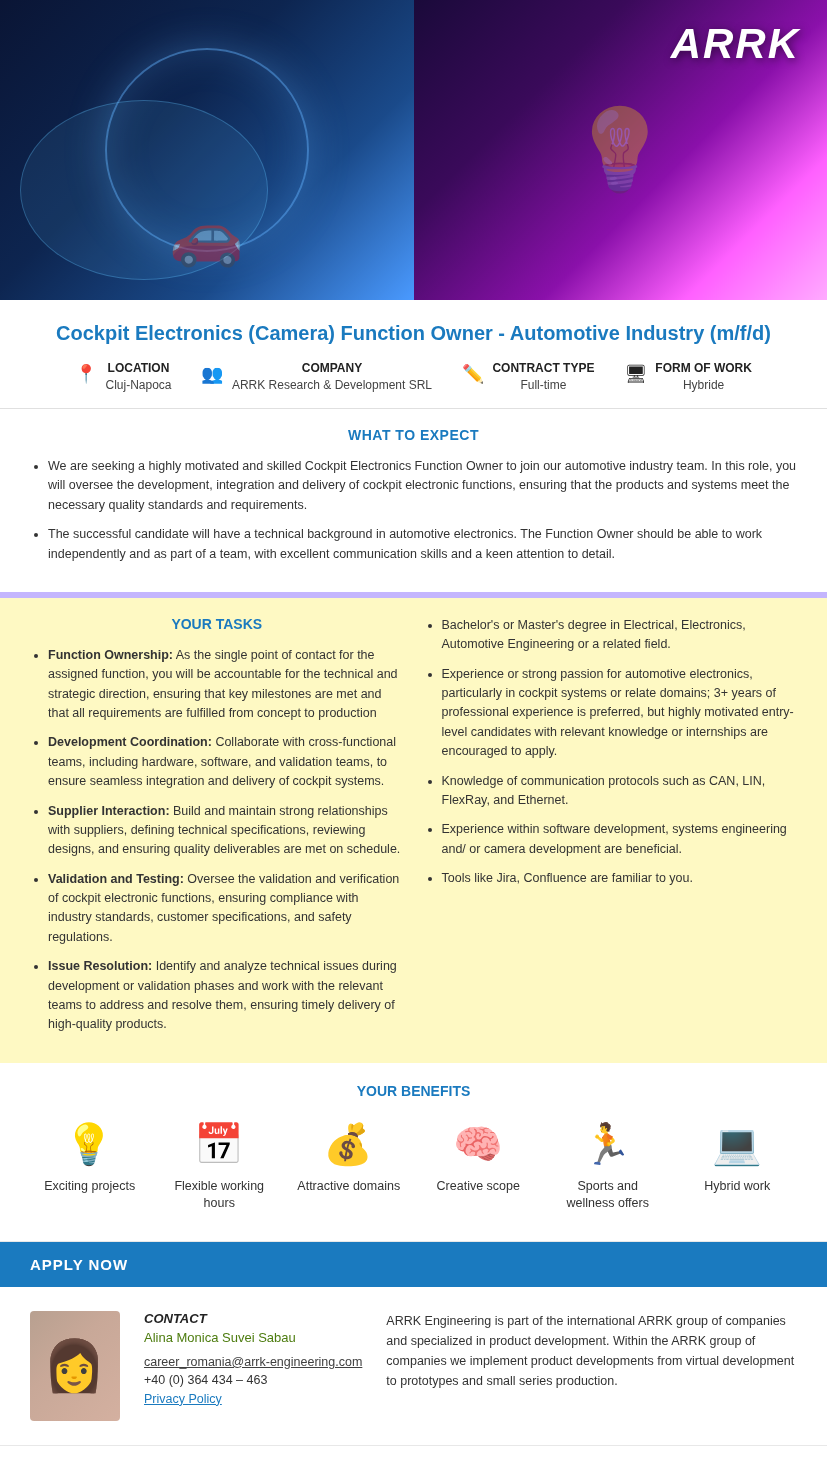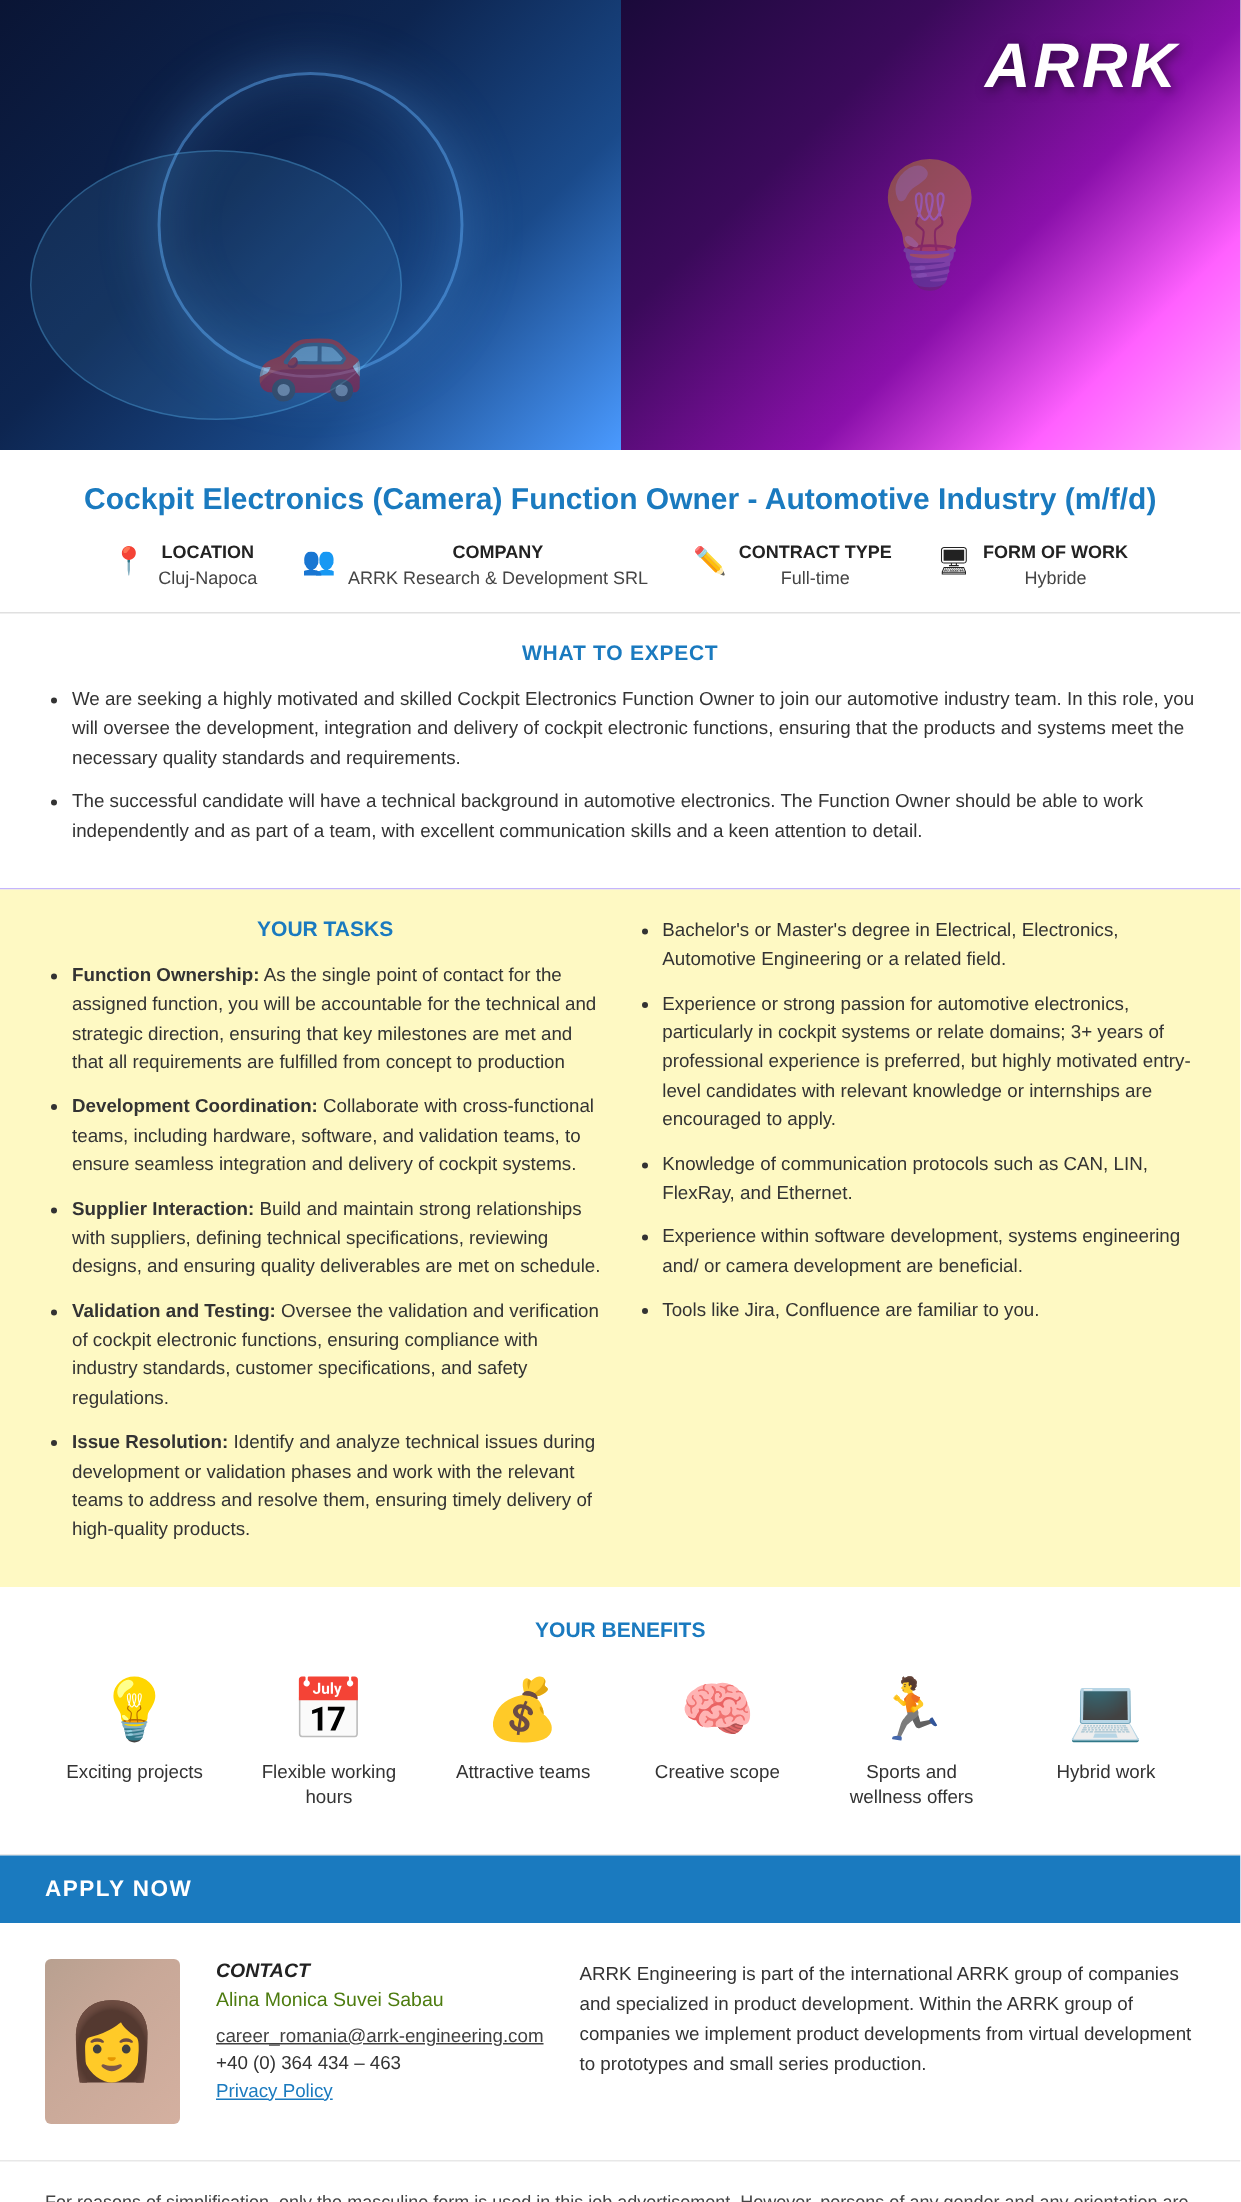--- a/index.html
+++ b/index.html
@@ -54,21 +54,21 @@
       position: absolute;
       top: 50%;
       left: 50%;
       transform: translate(-50%, -50%);
       font-size: 80px;
       opacity: 0.3;
     }
     .arrk-logo {
       position: absolute;
       top: 20px;
-      right: 41px;
+      right: 27px;
       color: #fff;
       font-size: 42px;
       font-weight: 900;
       font-style: italic;
       letter-spacing: 2px;
       z-index: 10;
       text-shadow: 2px 2px 8px rgba(0,0,0,0.5);
     }
     .hero-dashboard {
       position: absolute;
@@ -116,21 +116,21 @@
       margin-bottom: 2px;
     }
     .meta-value {
       font-size: 12px;
       color: #444;
     }
 
     
     .section {
       padding: 18px 30px;
-      border-bottom: 1px solid #c4b5fd;
+      border-bottom: 6px solid #c4b5fd;
     }
     .section-title {
       color: #1a7abf;
       font-weight: bold;
       font-size: 14px;
       text-align: center;
       text-transform: uppercase;
       margin-bottom: 14px;
       letter-spacing: 0.5px;
     }
@@ -365,21 +365,21 @@
     <div class="benefit-item">
       <div class="benefit-icon">💡</div>
       <span class="benefit-label">Exciting projects</span>
     </div>
     <div class="benefit-item">
       <div class="benefit-icon">📅</div>
       <span class="benefit-label">Flexible working hours</span>
     </div>
     <div class="benefit-item">
       <div class="benefit-icon">💰</div>
-      <span class="benefit-label">Attractive teams</span>
+      <span class="benefit-label">Attractive domains</span>
     </div>
     <div class="benefit-item">
       <div class="benefit-icon">🧠</div>
       <span class="benefit-label">Creative scope</span>
     </div>
     <div class="benefit-item">
       <div class="benefit-icon">🏃</div>
       <span class="benefit-label">Sports and wellness offers</span>
     </div>
     <div class="benefit-item">

